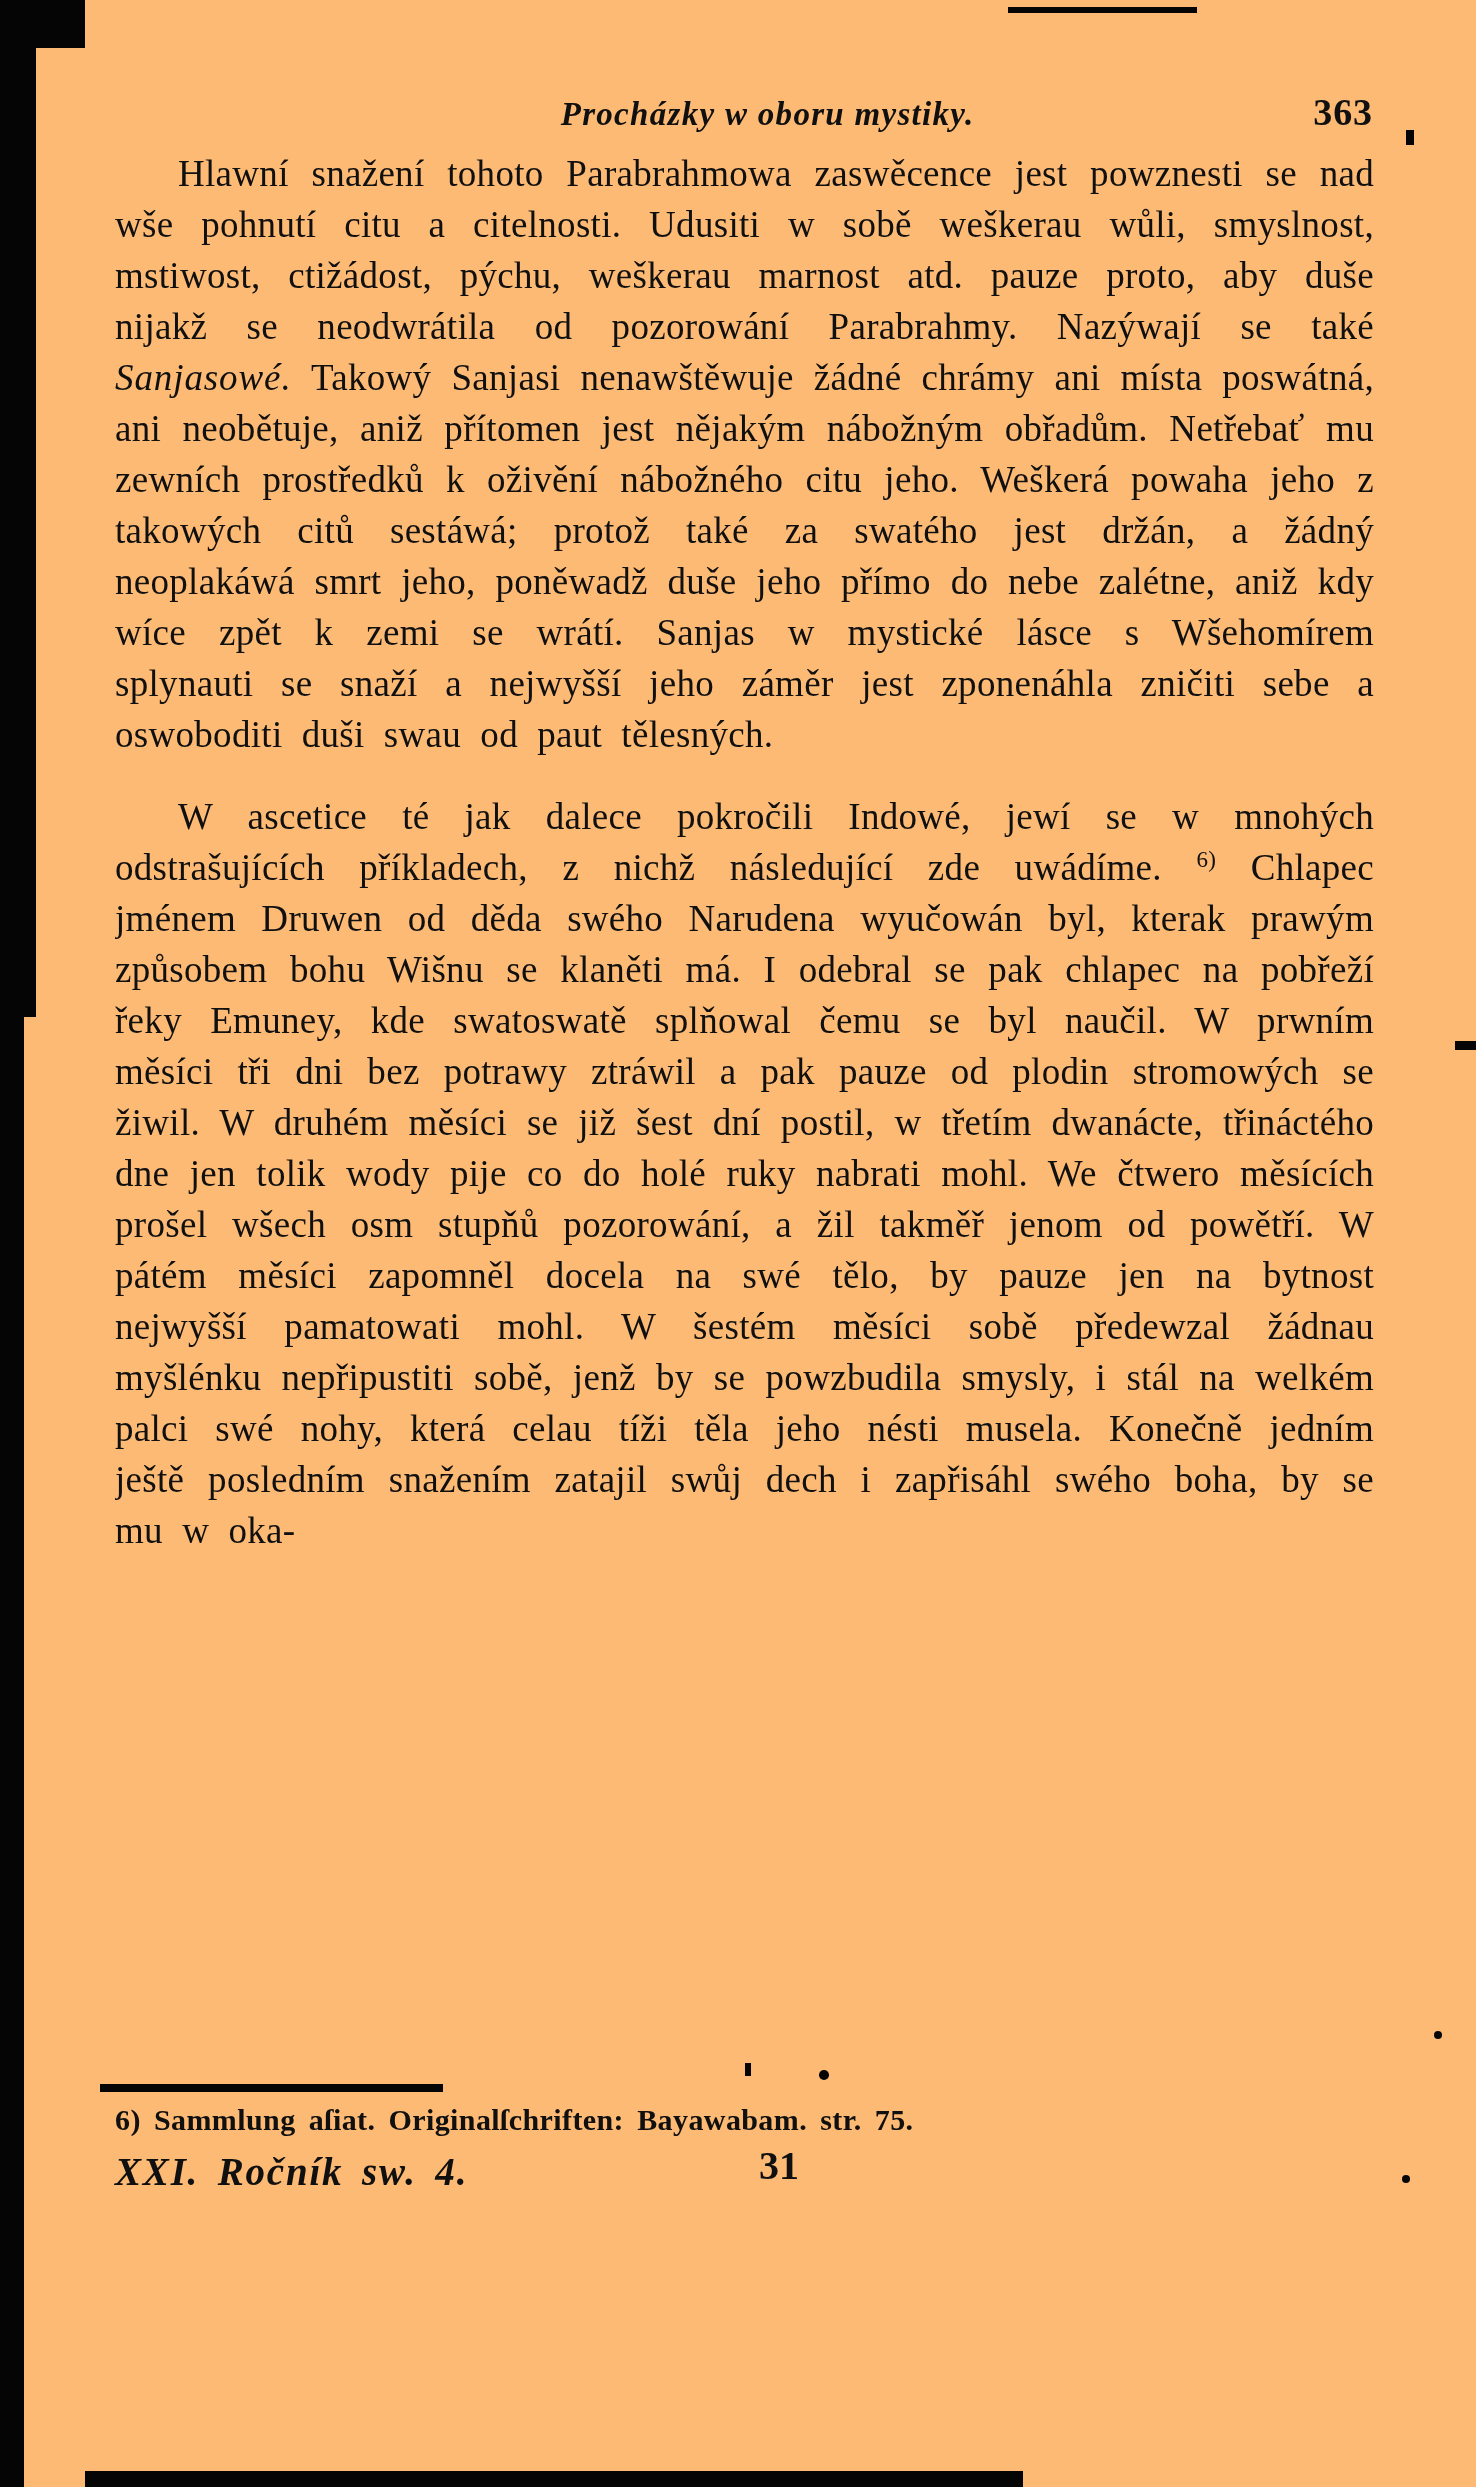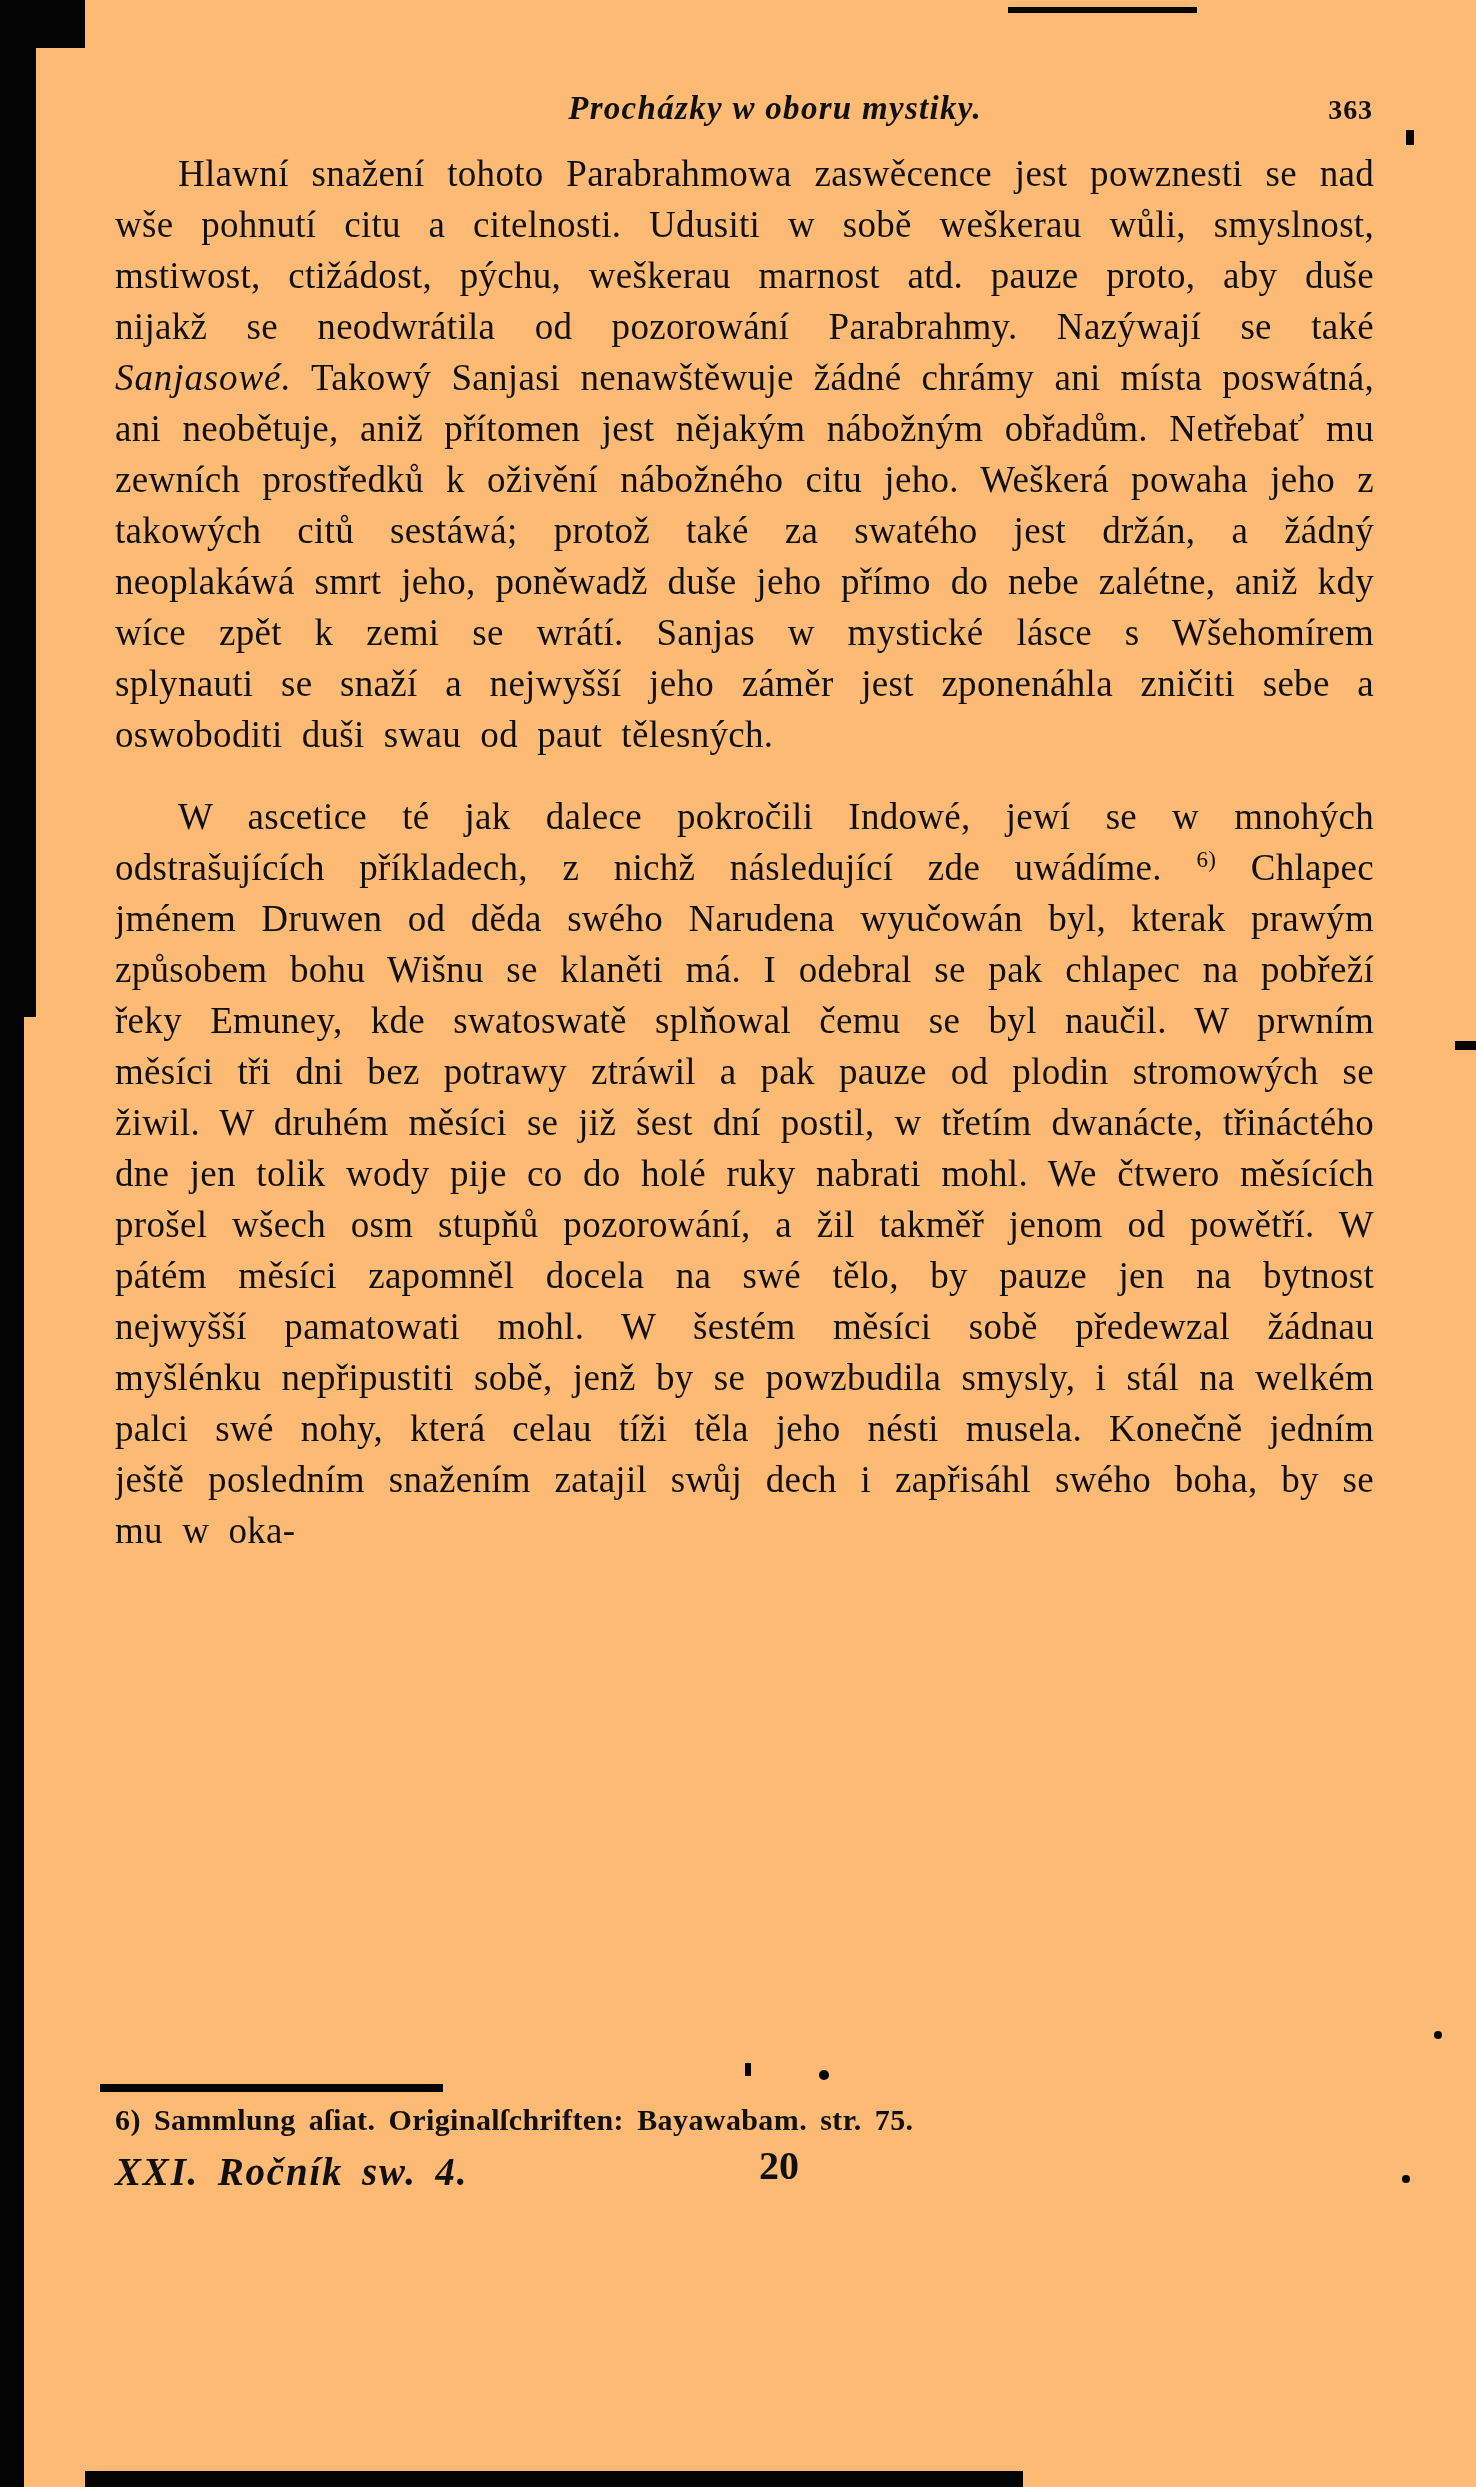--- a/index.html
+++ b/index.html
@@ -29,21 +29,21 @@
     flex:1;
     text-align:center;
     font-style:italic;
     font-weight:bold;
     font-size:33px;
     letter-spacing:1.3px;
     padding-left:106px;
   }
   .page-number {
     font-weight:bold;
-    font-size:28px;
+    font-size:38px;
     letter-spacing:0.9px;
   }
 
   .body-text {
     position:absolute;
     top:148px; left:115px;
     width:1259px;
     height:1920px;
     overflow:hidden;
     font-size:37px;
@@ -112,16 +112,16 @@
 
   <div class="body-text">
       <p class="para"><span>Hlawní snažení tohoto Parabrahmowa zaswěcence jest powznesti se nad wše pohnutí citu a citelnosti. Udusiti w sobě weškerau wůli, smyslnost, mstiwost, ctižádost, pýchu, weškerau marnost atd. pauze proto, aby duše nijakž se neodwrátila od pozorowání Parabrahmy. Nazýwají se také </span><span class="italic">Sanjasowé.</span><span> Takowý Sanjasi nenawštěwuje žádné chrámy ani místa poswátná, ani neobětuje, aniž přítomen jest nějakým nábožným obřadům. Netřebať mu zewních prostředků k oživění nábožného citu jeho. Weškerá powaha jeho z takowých citů sestáwá; protož také za swatého jest držán, a žádný neoplakáwá smrt jeho, poněwadž duše jeho přímo do nebe zalétne, aniž kdy wíce zpět k zemi se wrátí. Sanjas w mystické lásce s Wšehomírem splynauti se snaží a nejwyšší jeho záměr jest zponenáhla zničiti sebe a oswoboditi duši swau od paut tělesných.</span></p>
       <p class="para"><span>W ascetice té jak dalece pokročili Indowé, jewí se w mnohých odstrašujících příkladech, z nichž následující zde uwádíme. </span><sup>6)</sup><span> Chlapec jménem Druwen od děda swého Narudena wyučowán byl, kterak prawým způsobem bohu Wišnu se klaněti má. I odebral se pak chlapec na pobřeží řeky Emuney, kde swatoswatě splňowal čemu se byl naučil. W prwním měsíci tři dni bez potrawy ztráwil a pak pauze od plodin stromowých se žiwil. W druhém měsíci se již šest dní postil, w třetím dwanácte, třináctého dne jen tolik wody pije co do holé ruky nabrati mohl. We čtwero měsících prošel wšech osm stupňů pozorowání, a žil takměř jenom od powětří. W pátém měsíci zapomněl docela na swé tělo, by pauze jen na bytnost nejwyšší pamatowati mohl. W šestém měsíci sobě předewzal žádnau myšlénku nepřipustiti sobě, jenž by se powzbudila smysly, i stál na welkém palci swé nohy, která celau tíži těla jeho nésti musela. Konečně jedním ještě posledním snažením zatajil swůj dech i zapřisáhl swého boha, by se mu w oka-</span></p>
     </div>
 
   <div class="footnote-rule"></div>
   <div class="footnote">6) Sammlung aſiat. Originalſchriften: Bayawabam. str. 75.</div>
 
   <div class="volume">XXI. Ročník sw. 4.</div>
-  <div class="sheet-number">20</div>
+  <div class="sheet-number">31</div>
 
 </div>
 
 
 </body></html>

